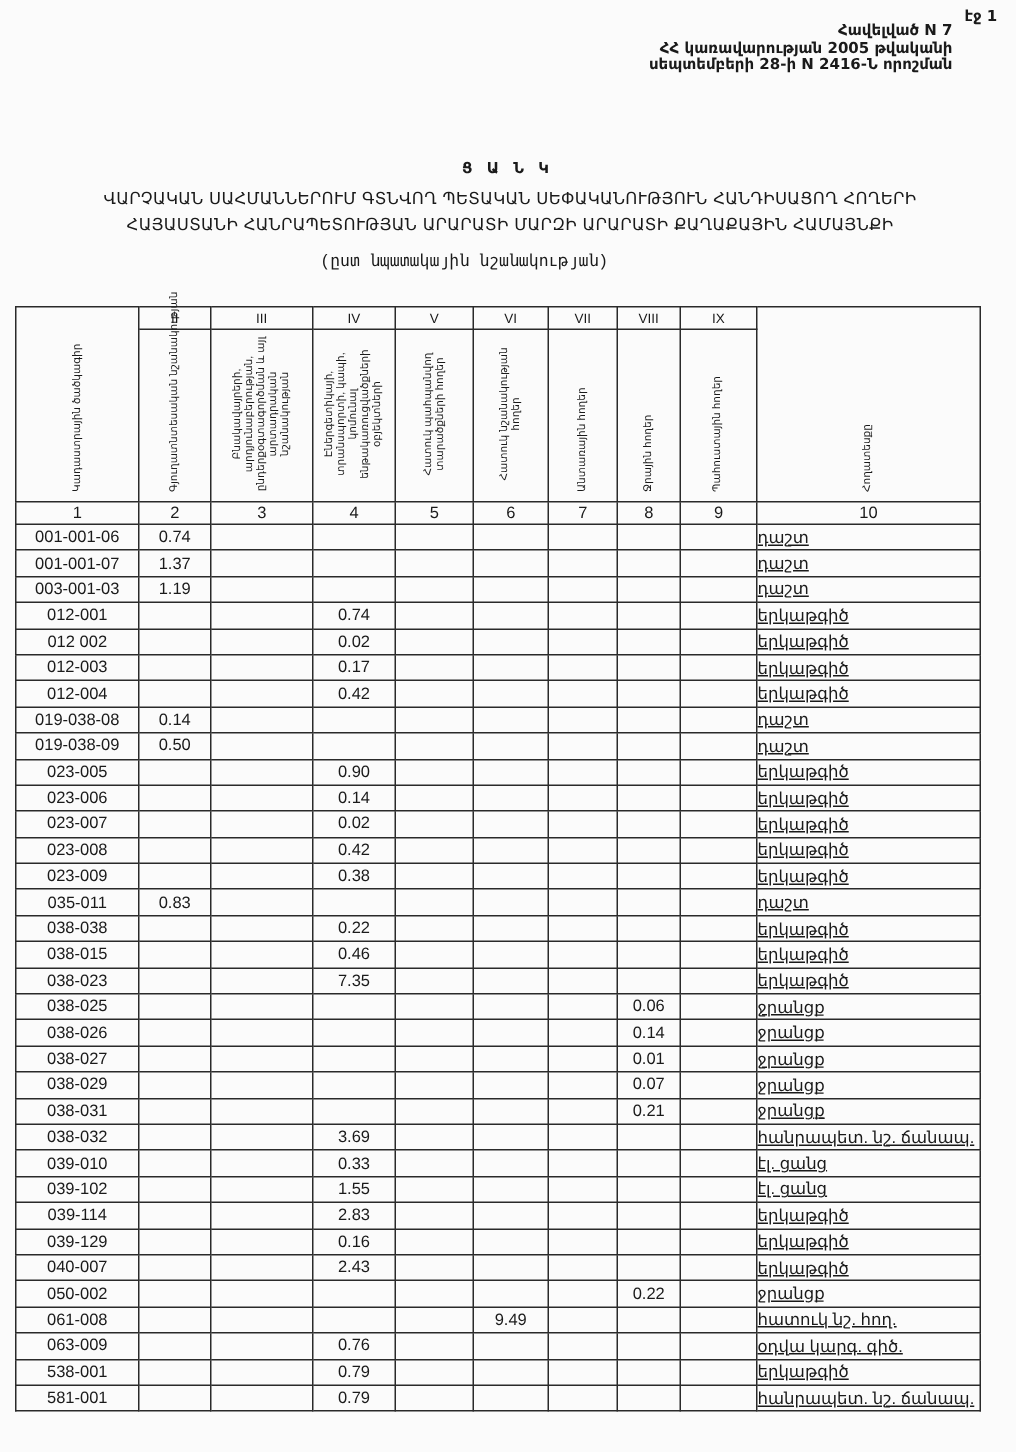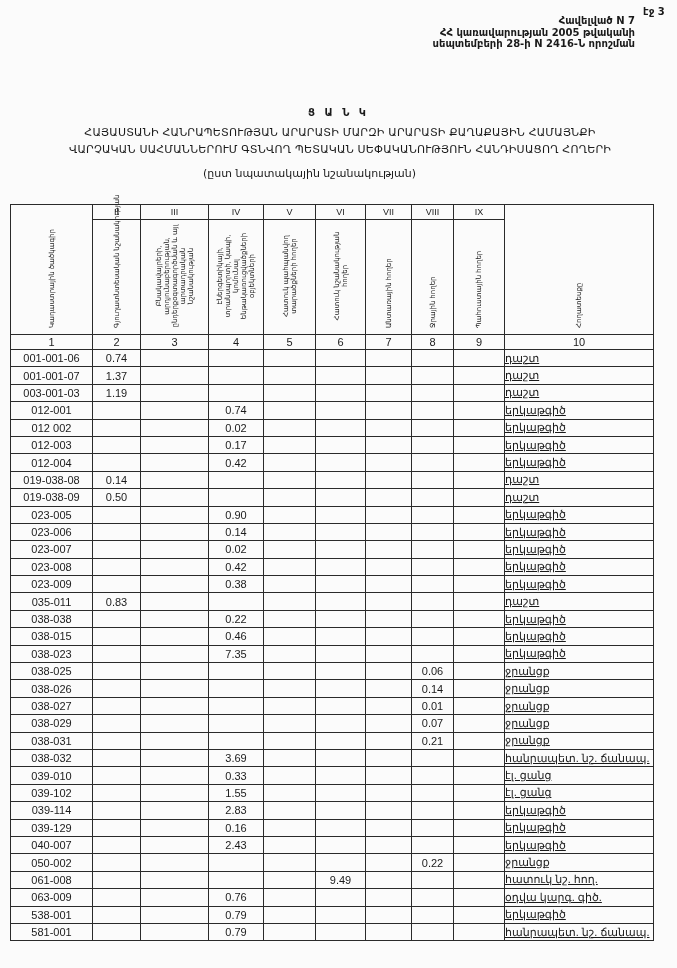--- a/index.html
+++ b/index.html
@@ -1,50 +1,50 @@
 <!DOCTYPE html>
 <html><head>
 <meta charset="utf-8">
 <style>
   html, body { margin: 0; padding: 0; background: #fbfbfb; }
   body { width: 677px; height: 968px; position: relative; overflow: hidden; font-family: "DejaVu Sans", sans-serif; color: #1a1a1a; }
   .page-num { position: absolute; left: 643px; top: 6px; font-size: 10px; font-weight: bold; }
   .annex { position: absolute; left: 395px; top: 15px; width: 240px; text-align: right; font-size: 10px; font-weight: bold; line-height: 11.5px; }
   .title { position: absolute; left: 0; top: 107px; width: 677px; text-align: center; font-size: 10px; font-weight: bold; letter-spacing: 3px; }
   .subtitle { position: absolute; left: 20px; top: 124px; width: 640px; text-align: center; font-size: 11px; line-height: 17px; letter-spacing: 0.2px; }
-  .subnote { position: absolute; left: 0; top: 167px; width: 619px; text-align: center; font-size: 11px; }
+  .subnote { position: absolute; left: 0; top: 167px; width: 619px; text-align: center; font-size: 11px; font-family: Liberation Mono, monospace; }
 
   table.grid { position: absolute; left: 10px; top: 204px; border-collapse: collapse; table-layout: fixed; font-family: "Liberation Sans", sans-serif; }
   table.grid td, table.grid th { border: 1.5px solid #2a2a2a; padding: 0; font-weight: normal; }
   .roman { height: 14px; font-size: 9px; text-align: center; }
   .vhead { height: 114px; position: relative; }
   .vhead .vtext { position: absolute; left: 50%; bottom: 6px; transform-origin: left bottom; transform: rotate(-90deg) translateY(50%); white-space: nowrap; font-size: 7px; line-height: 8px; }
   .vhead .vtext.wrap { white-space: normal; width: 104px; }
   .colnum { height: 14px; font-size: 11px; text-align: center; }
   tr.row td { height: 16.4px; font-size: 11px; }
   td.code { padding-left: 2px; text-align: center; }
   td.num { text-align: center; }
   td.use { padding-left: 2px; font-size: 10px; text-decoration: underline; margin-top: 36px; }
 </style>
 </head>
 <body>
 
-<div class="page-num">էջ 3</div>
+<div class="page-num">էջ 1</div>
 
 <div class="annex">
   <div>Հավելված N 7</div>
   <div>ՀՀ կառավարության 2005 թվականի</div>
   <div>սեպտեմբերի 28-ի N 2416-Ն որոշման</div>
 </div>
 
 <div class="title">Ց Ա Ն Կ</div>
 
 <div class="subtitle">
+  <div>ՎԱՐՉԱԿԱՆ ՍԱՀՄԱՆՆԵՐՈՒՄ ԳՏՆՎՈՂ ՊԵՏԱԿԱՆ ՍԵՓԱԿԱՆՈՒԹՅՈՒՆ ՀԱՆԴԻՍԱՑՈՂ ՀՈՂԵՐԻ</div>
   <div>ՀԱՅԱՍՏԱՆԻ ՀԱՆՐԱՊԵՏՈՒԹՅԱՆ ԱՐԱՐԱՏԻ ՄԱՐԶԻ ԱՐԱՐԱՏԻ ՔԱՂԱՔԱՅԻՆ ՀԱՄԱՅՆՔԻ</div>
-  <div>ՎԱՐՉԱԿԱՆ ՍԱՀՄԱՆՆԵՐՈՒՄ ԳՏՆՎՈՂ ՊԵՏԱԿԱՆ ՍԵՓԱԿԱՆՈՒԹՅՈՒՆ ՀԱՆԴԻՍԱՑՈՂ ՀՈՂԵՐԻ</div>
 </div>
 
 <div class="subnote">(ըստ նպատակային նշանակության)</div>
 
 <table class="grid">
   <colgroup>
     <col style="width:82px">
       <col style="width:48px">
       <col style="width:68px">
       <col style="width:55px">

